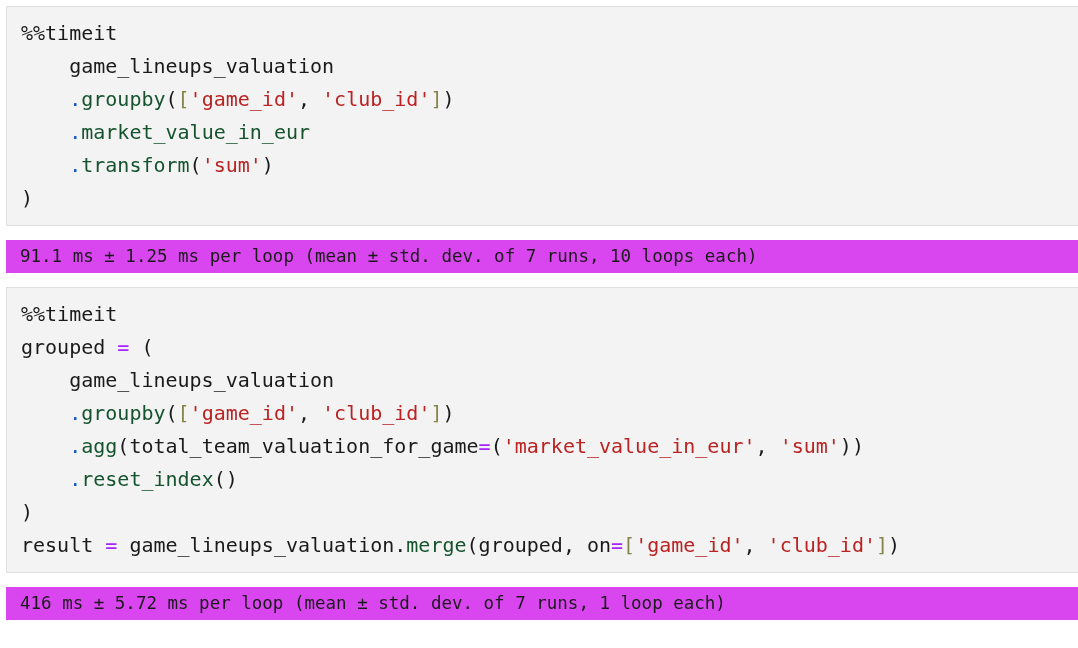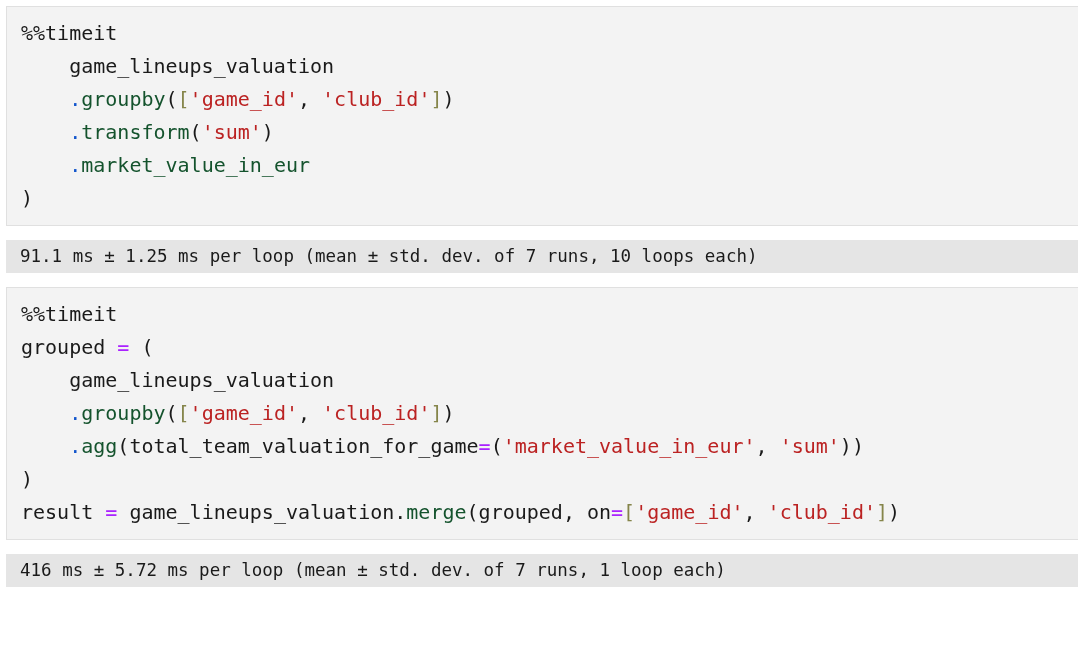--- a/index.html
+++ b/index.html
@@ -37,21 +37,21 @@
     letter-spacing: 0px;
   }
   .out-line {
     font-family: "DejaVu Sans Mono", "Liberation Mono", monospace;
     font-size: 17.5px;
     line-height: 33px;
     color: #1a1a1a;
     white-space: pre;
     padding-left: 14px;
     margin-left: 6px;
-    background: #e5e5e5;
+    background: #d946ef;
   }
   .out-wrap {
     padding: 14px 0 14px 0;
   }
   
   .tok-plain   { color: #1a1a1a; }
   .tok-method  { color: #14532d; }
   .tok-dot     { color: #1155cc; }
   .tok-str     { color: #bb2222; }
   .tok-bracket { color: #85854a; }
@@ -60,32 +60,33 @@
   .tok-paren   { color: #1a1a1a; }
 </style>
 </head>
 <body>
 
 <div class="notebook" id="notebook">
     <div class="code-cell">
       <div class="code-line"><span class="tok-magic">%%timeit</span></div>
       <div class="code-line"><span class="tok-plain">    game_lineups_valuation</span></div>
       <div class="code-line"><span class="tok-plain">    </span><span class="tok-dot">.</span><span class="tok-method">groupby</span><span class="tok-paren">(</span><span class="tok-bracket">[</span><span class="tok-str">'game_id'</span><span class="tok-plain">, </span><span class="tok-str">'club_id'</span><span class="tok-bracket">]</span><span class="tok-paren">)</span></div>
+      <div class="code-line"><span class="tok-plain">    </span><span class="tok-dot">.</span><span class="tok-method">market_value_in_eur</span></div>
       <div class="code-line"><span class="tok-plain">    </span><span class="tok-dot">.</span><span class="tok-method">transform</span><span class="tok-paren">(</span><span class="tok-str">'sum'</span><span class="tok-paren">)</span></div>
-      <div class="code-line"><span class="tok-plain">    </span><span class="tok-dot">.</span><span class="tok-method">market_value_in_eur</span></div>
       <div class="code-line"><span class="tok-paren">)</span></div>
     </div>
     <div class="out-wrap">
       <div class="out-line">91.1 ms ± 1.25 ms per loop (mean ± std. dev. of 7 runs, 10 loops each)</div>
     </div>
     <div class="code-cell">
       <div class="code-line"><span class="tok-magic">%%timeit</span></div>
       <div class="code-line"><span class="tok-plain">grouped</span><span class="tok-plain"> </span><span class="tok-op">=</span><span class="tok-paren"> (</span></div>
       <div class="code-line"><span class="tok-plain">    game_lineups_valuation</span></div>
       <div class="code-line"><span class="tok-plain">    </span><span class="tok-dot">.</span><span class="tok-method">groupby</span><span class="tok-paren">(</span><span class="tok-bracket">[</span><span class="tok-str">'game_id'</span><span class="tok-plain">, </span><span class="tok-str">'club_id'</span><span class="tok-bracket">]</span><span class="tok-paren">)</span></div>
       <div class="code-line"><span class="tok-plain">    </span><span class="tok-dot">.</span><span class="tok-method">agg</span><span class="tok-plain">(total_team_valuation_for_game</span><span class="tok-op">=</span><span class="tok-paren">(</span><span class="tok-str">'market_value_in_eur'</span><span class="tok-plain">, </span><span class="tok-str">'sum'</span><span class="tok-paren">))</span></div>
+      <div class="code-line"><span class="tok-plain">    </span><span class="tok-dot">.</span><span class="tok-method">reset_index</span><span class="tok-paren">()</span></div>
       <div class="code-line"><span class="tok-paren">)</span></div>
       <div class="code-line"><span class="tok-plain">result</span><span class="tok-plain"> </span><span class="tok-op">=</span><span class="tok-plain"> game_lineups_valuation.</span><span class="tok-method">merge</span><span class="tok-plain">(grouped, on</span><span class="tok-op">=</span><span class="tok-bracket">[</span><span class="tok-str">'game_id'</span><span class="tok-plain">, </span><span class="tok-str">'club_id'</span><span class="tok-bracket">]</span><span class="tok-paren">)</span></div>
     </div>
     <div class="out-wrap">
       <div class="out-line">416 ms ± 5.72 ms per loop (mean ± std. dev. of 7 runs, 1 loop each)</div>
     </div>
   </div>
 
 </body></html>

